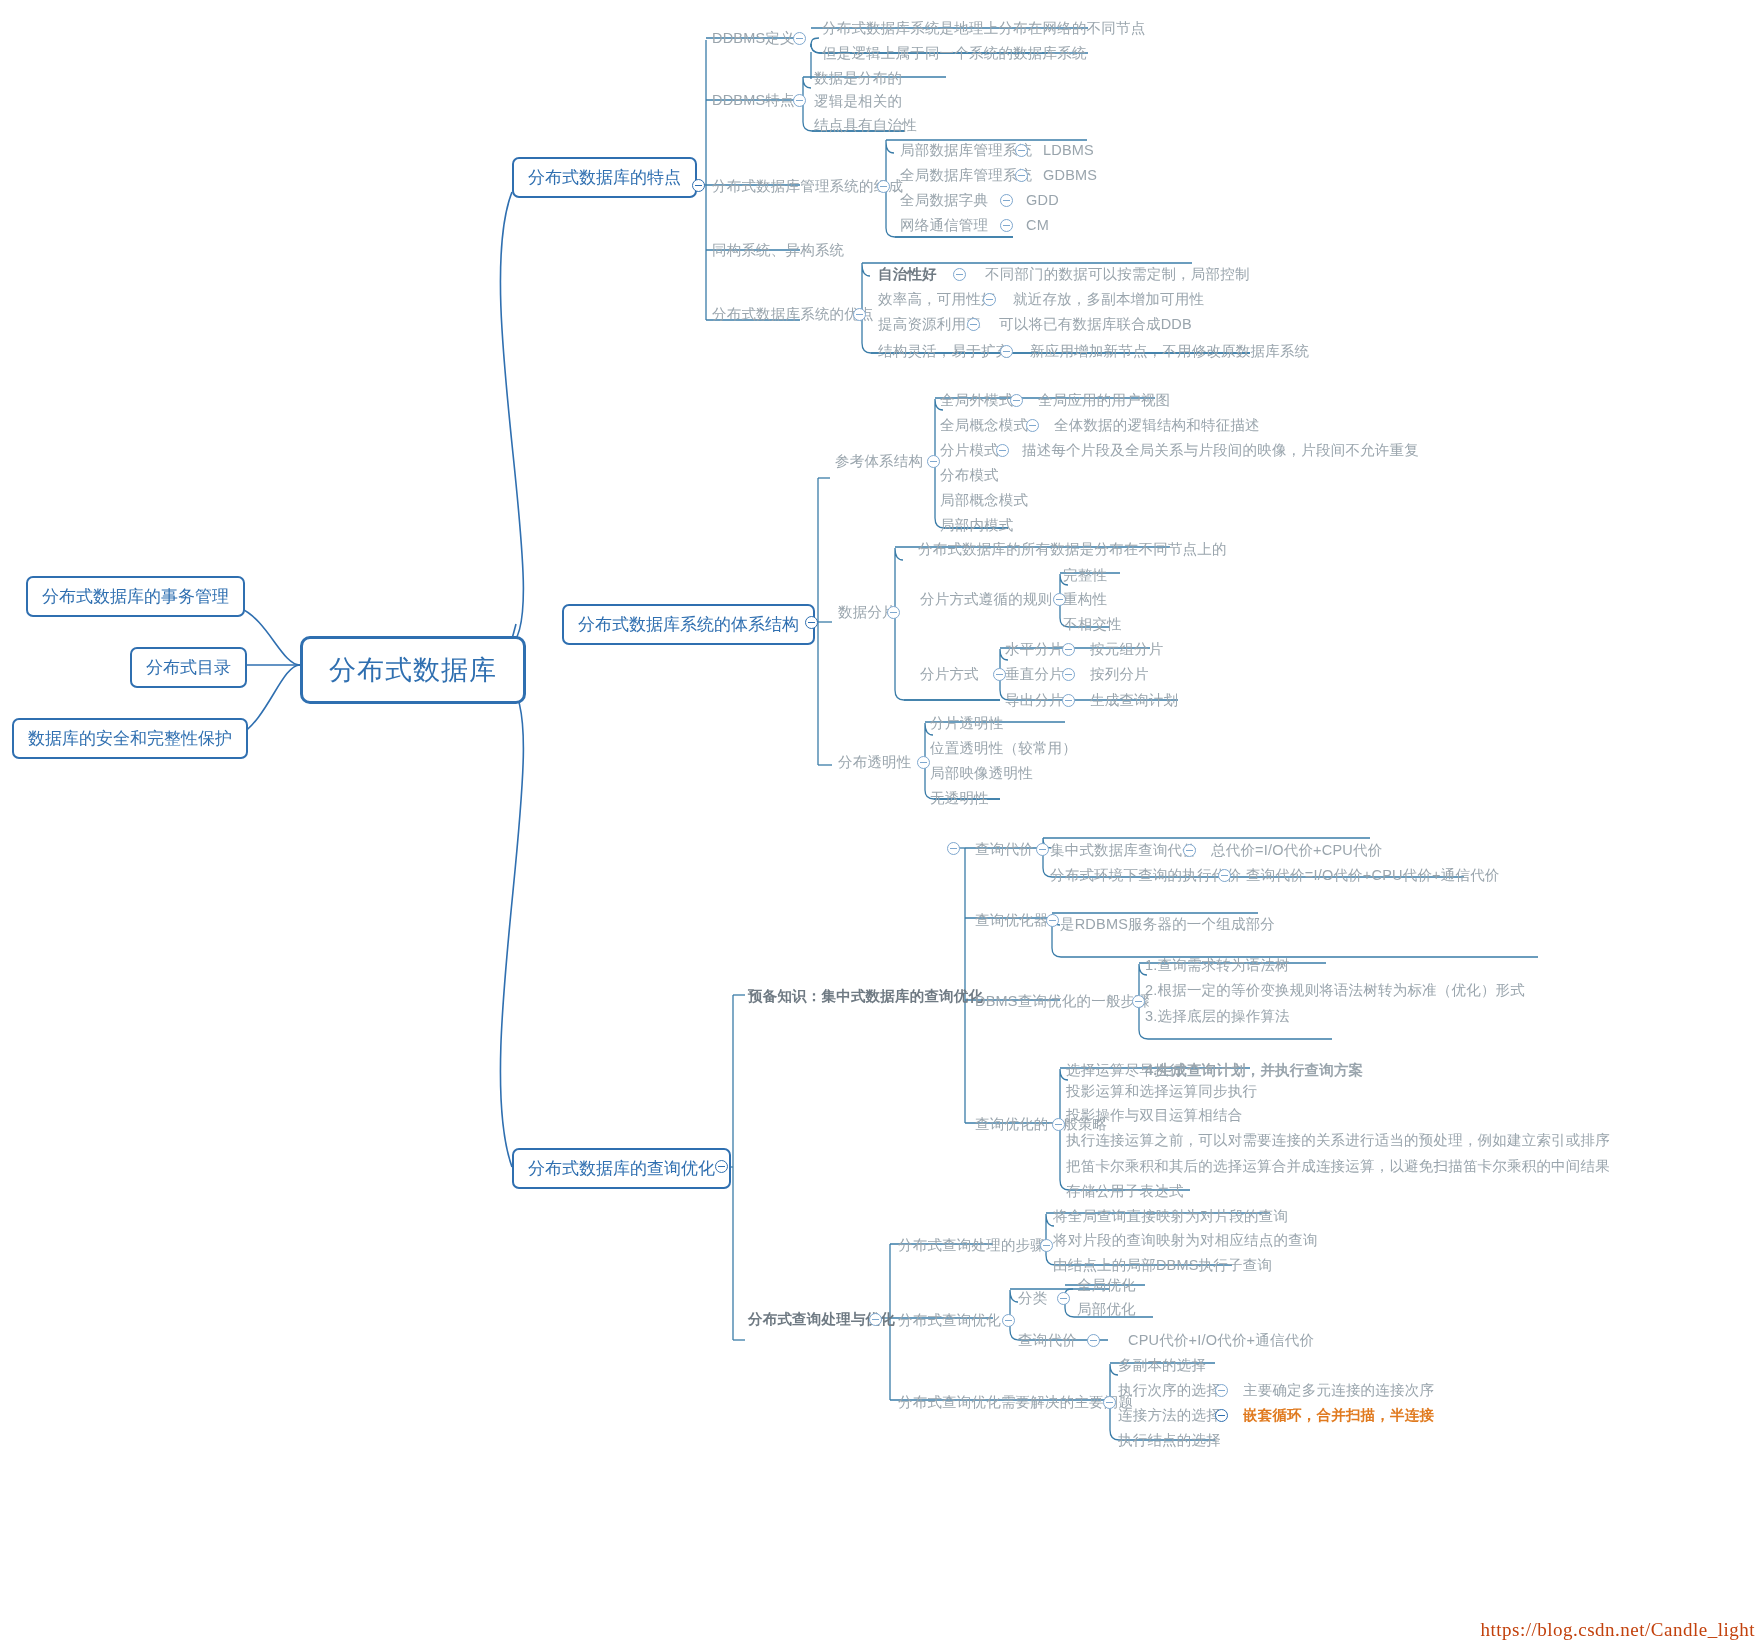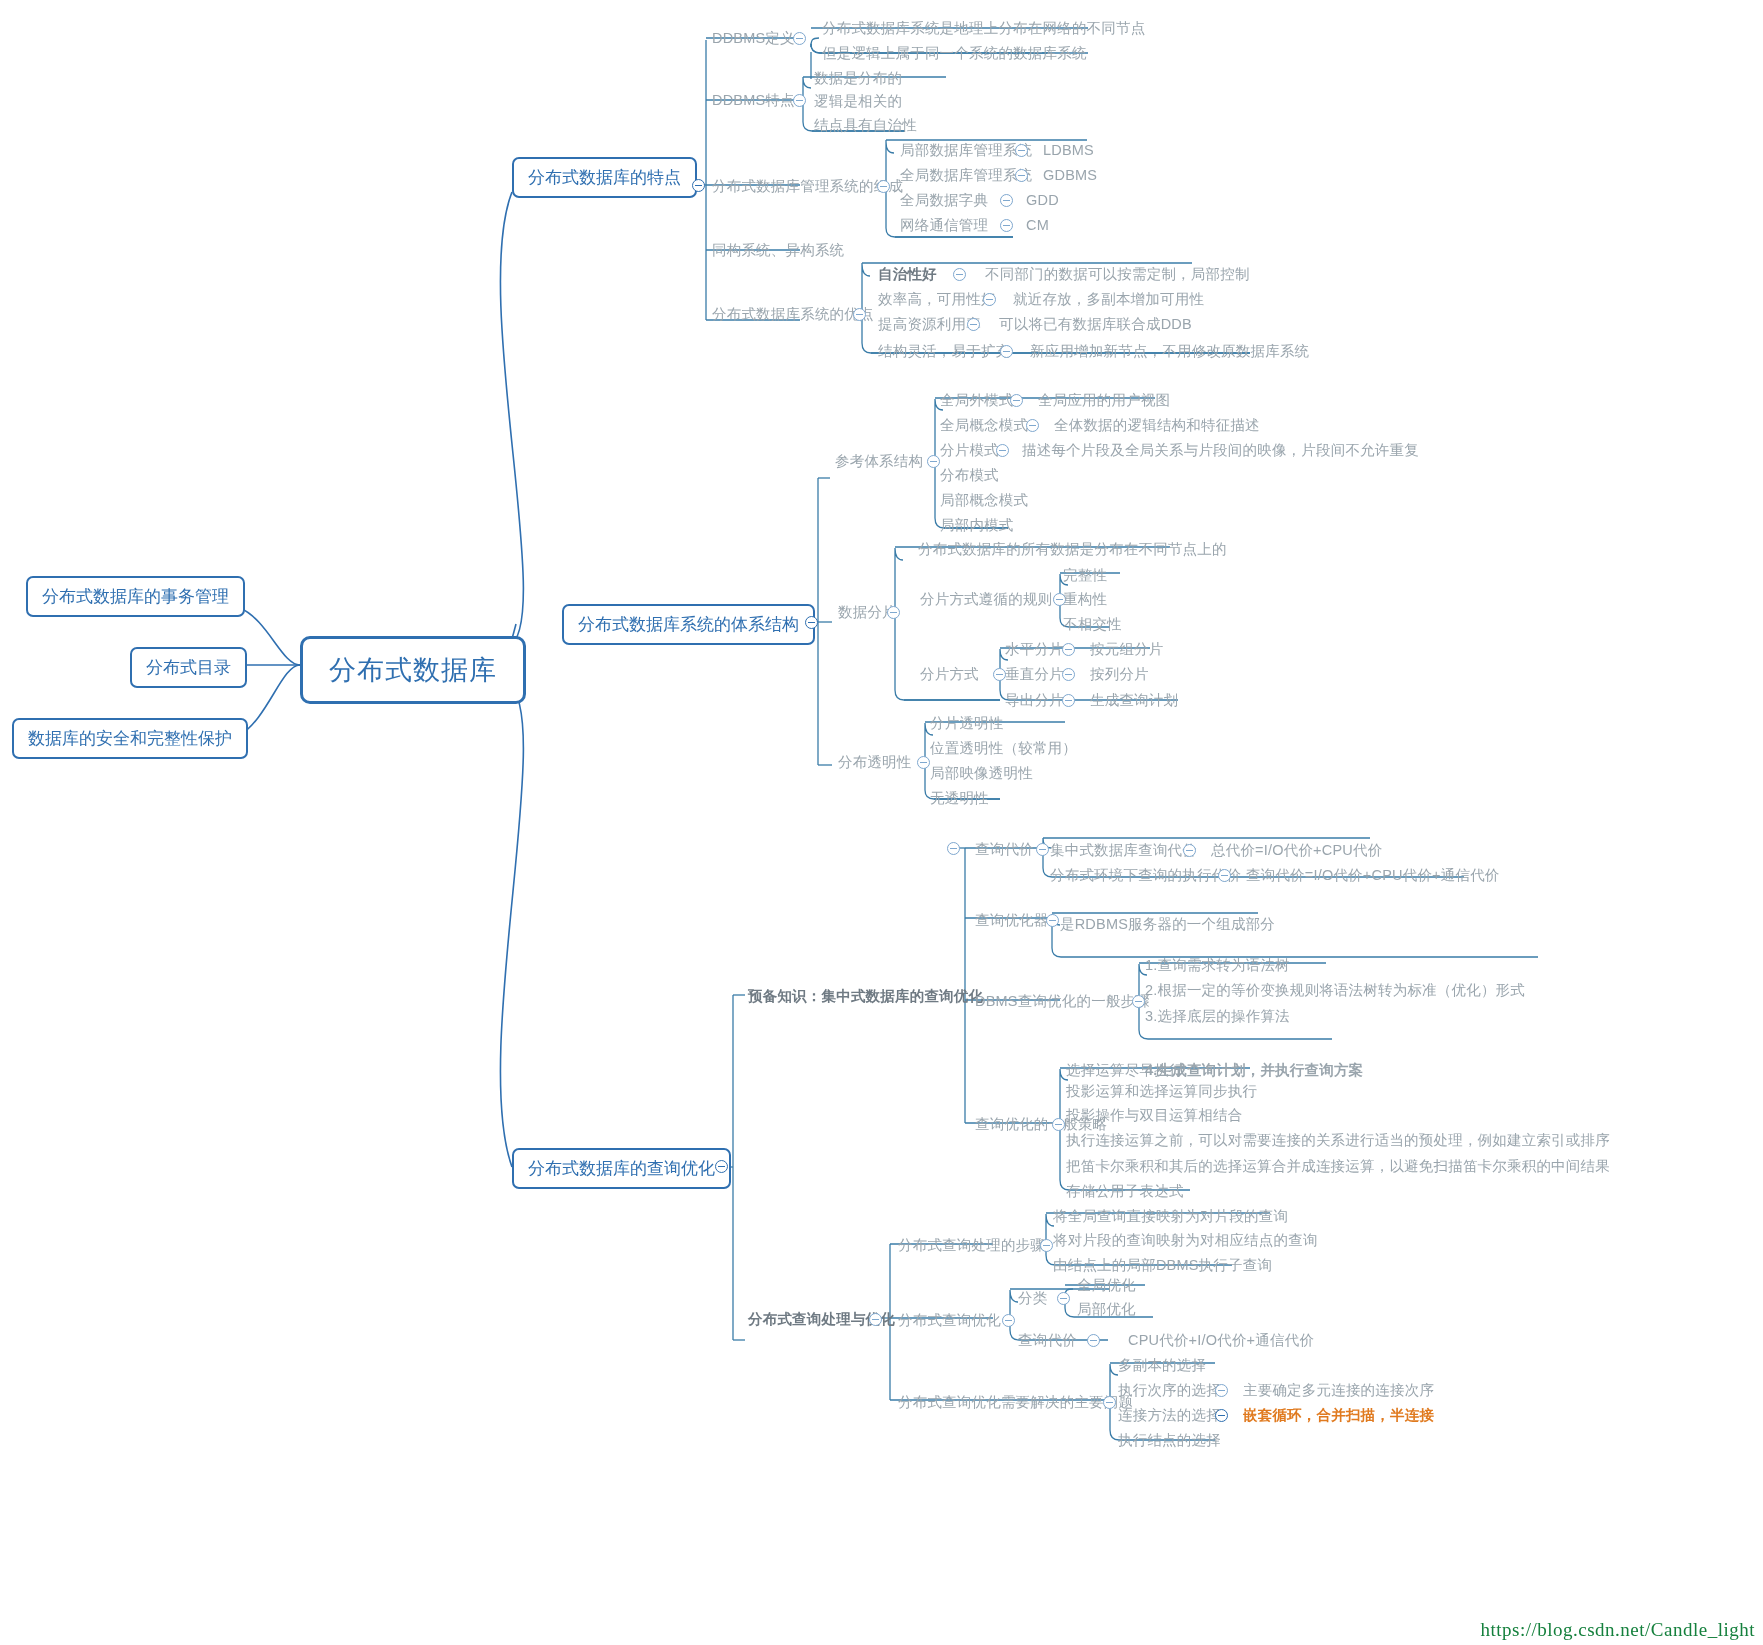--- a/index.html
+++ b/index.html
@@ -68,21 +68,21 @@
     left: 2px; top: 5px;
     width: 7px; height: 1px;
     background: #7fa8cf;
   }
   .toggle.accent { border-color: #2f6fb0; }
   .toggle.accent::before { background: #2f6fb0; }
 
   .watermark {
     position: absolute;
     right: 8px; bottom: 4px;
-    color: #15803d;
+    color: #c2410c;
     font-size: 19px;
     font-family: "Liberation Serif", serif;
     letter-spacing: 0.5px;
   }
 </style>
 </head>
 <body>
 
 <div id="canvas">
 

